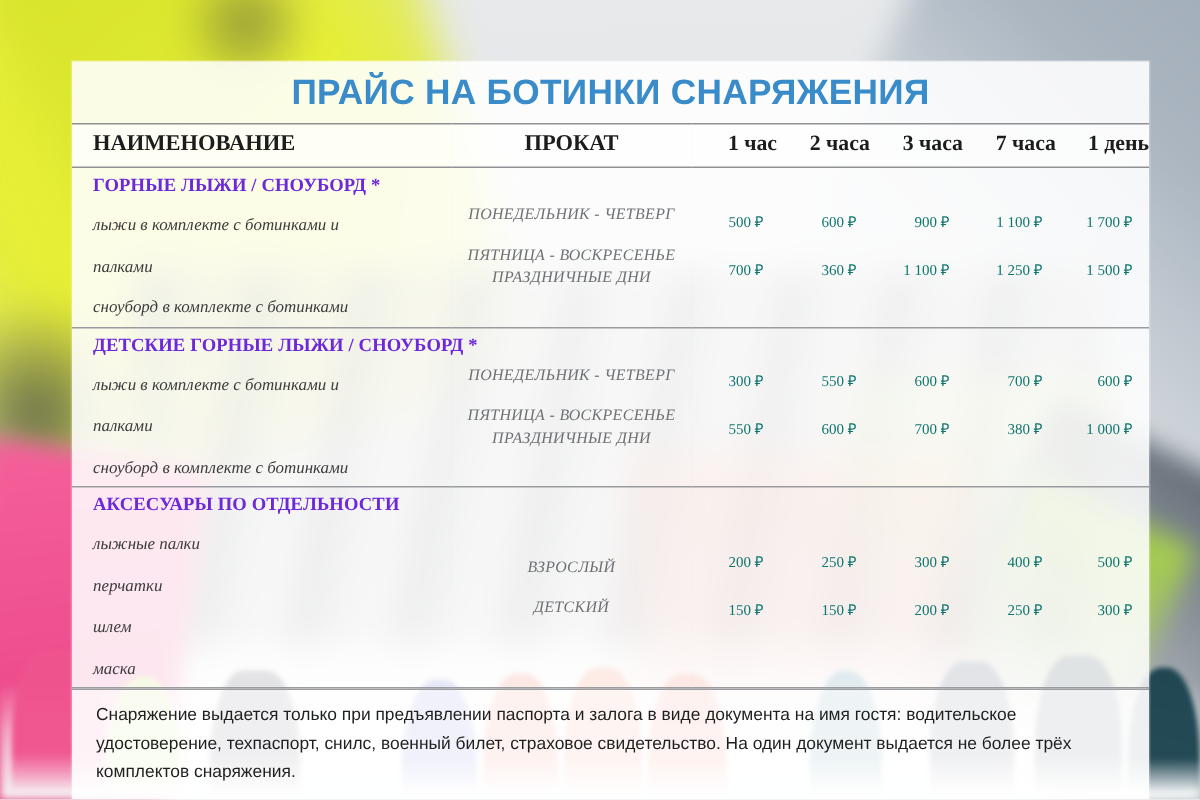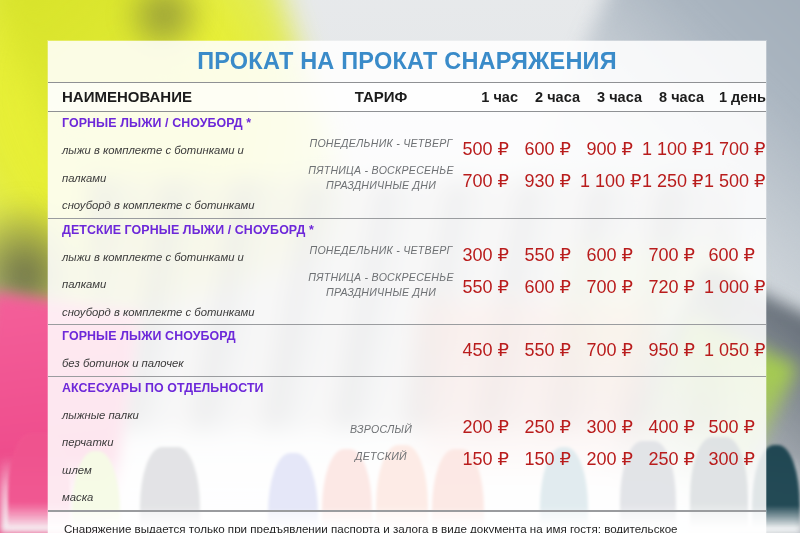--- a/index.html
+++ b/index.html
@@ -165,20 +165,21 @@
     font-weight: bold;
     letter-spacing: .2px;
     color: #3a8bc9;
     white-space: nowrap;
   }
 
   table#price {
     width: 100%;
     border-collapse: collapse;
     table-layout: fixed;
+    font-family: Liberation Serif, serif;
   }
 
   table#price col.c-name  { width: 253px; }
   table#price col.c-tar   { width: 160px; }
   table#price col.c-h1    { width: 57px; }
   table#price col.c-h2    { width: 62px; }
   table#price col.c-h3    { width: 62px; }
   table#price col.c-h4    { width: 62px; }
   table#price col.c-day   { width: 62px; }
 
@@ -236,22 +237,22 @@
     color: #6e7174;
     letter-spacing: .25px;
     line-height: 15px;
     white-space: nowrap;
   }
   .tariff-gap { height: 12px; }
 
   td.price-cell {
     text-align: right;
     padding: 0 9px 0 0;
-    font-size: 18px;
-    color: #b91c1c;
+    font-size: 10px;
+    color: #0f766e;
     white-space: nowrap;
   }
   td.price-cell.last { padding-right: 11px; }
 
   
   .note {
     background: rgba(255,255,255,0.72);
     border-top: 1px solid #9a9c9f;
     padding: 7px 16px 9px 16px;
     font-size: 11.6px;
@@ -289,41 +290,41 @@
         <div class="tip" style="left: 540px; width: 48px; height: 82px; background: linear-gradient(rgb(29, 108, 134) 0%, rgb(29, 108, 134) 72%, rgba(255, 255, 255, 0.25) 100%);"></div>
         <div class="tip" style="left: 620px; width: 56px; height: 88px; background: linear-gradient(rgb(42, 53, 80) 0%, rgb(42, 53, 80) 72%, rgba(255, 255, 255, 0.25) 100%);"></div>
         <div class="tip" style="left: 690px; width: 58px; height: 92px; background: linear-gradient(rgb(23, 48, 60) 0%, rgb(23, 48, 60) 72%, rgba(255, 255, 255, 0.25) 100%);"></div>
         <div class="tip" style="left: 752px; width: 48px; height: 84px; background: linear-gradient(rgb(28, 68, 80) 0%, rgb(28, 68, 80) 72%, rgba(255, 255, 255, 0.25) 100%);"></div>
       </div>
   </div>
 
   <div id="card">
 
     <div class="title-bar">
-      <h1>ПРОКАТ НА ПРОКАТ СНАРЯЖЕНИЯ</h1>
+      <h1>ПРАЙС НА БОТИНКИ СНАРЯЖЕНИЯ</h1>
     </div>
 
     <table id="price">
       <colgroup>
         <col class="c-name">
           <col class="c-tar">
           <col class="c-h1">
         <col class="c-h2">
           <col class="c-h3">
           <col class="c-h4">
           <col class="c-day">
       </colgroup>
       <thead>
         <tr>
           <th class="h-name">НАИМЕНОВАНИЕ</th>
-          <th class="h-tar">ТАРИФ</th>
+          <th class="h-tar">ПРОКАТ</th>
           <th class="h-num">1 час</th>
           <th class="h-num">2 часа</th>
           <th class="h-num">3 часа</th>
-          <th class="h-num">8 часа</th>
+          <th class="h-num">7 часа</th>
           <th class="h-num">1 день</th>
         </tr>
       </thead>
       <tbody id="price-body">
           <tr>
             <td class="name-cell">
               <div class="grp-title">ГОРНЫЕ ЛЫЖИ / СНОУБОРД *</div>
               <div class="grp-sub">лыжи в комплекте с ботинками и</div>
               <div class="grp-sub">палками</div>
               <div class="grp-sub">сноуборд в комплекте с ботинками</div>
@@ -333,21 +334,21 @@
               <div class="tariff-gap"></div>
               <div class="tariff-line">ПЯТНИЦА - ВОСКРЕСЕНЬЕ</div>
               <div class="tariff-line">ПРАЗДНИЧНЫЕ ДНИ</div>
             </td>
             <td class="price-cell">
               <div style="height: 44px; line-height: 58px;">500 ₽</div>
               <div style="height: 46px; line-height: 34px;">700 ₽</div>
             </td>
             <td class="price-cell">
               <div style="height: 44px; line-height: 58px;">600 ₽</div>
-              <div style="height: 46px; line-height: 34px;">930 ₽</div>
+              <div style="height: 46px; line-height: 34px;">360 ₽</div>
             </td>
             <td class="price-cell">
               <div style="height: 44px; line-height: 58px;">900 ₽</div>
               <div style="height: 46px; line-height: 34px;">1 100 ₽</div>
             </td>
             <td class="price-cell">
               <div style="height: 44px; line-height: 58px;">1 100 ₽</div>
               <div style="height: 46px; line-height: 34px;">1 250 ₽</div>
             </td>
             <td class="price-cell last">
@@ -375,47 +376,25 @@
             <td class="price-cell">
               <div style="height: 44px; line-height: 58px;">550 ₽</div>
               <div style="height: 46px; line-height: 34px;">600 ₽</div>
             </td>
             <td class="price-cell">
               <div style="height: 44px; line-height: 58px;">600 ₽</div>
               <div style="height: 46px; line-height: 34px;">700 ₽</div>
             </td>
             <td class="price-cell">
               <div style="height: 44px; line-height: 58px;">700 ₽</div>
-              <div style="height: 46px; line-height: 34px;">720 ₽</div>
+              <div style="height: 46px; line-height: 34px;">380 ₽</div>
             </td>
             <td class="price-cell last">
               <div style="height: 44px; line-height: 58px;">600 ₽</div>
               <div style="height: 46px; line-height: 34px;">1 000 ₽</div>
-            </td>
-          </tr>
-          <tr class="alt">
-            <td class="name-cell">
-              <div class="grp-title">ГОРНЫЕ ЛЫЖИ СНОУБОРД</div>
-              <div class="grp-sub">без ботинок и палочек</div>
-            </td>
-            <td class="tariff-cell"></td>
-            <td class="price-cell">
-              <div>450 ₽</div>
-            </td>
-            <td class="price-cell">
-              <div>550 ₽</div>
-            </td>
-            <td class="price-cell">
-              <div>700 ₽</div>
-            </td>
-            <td class="price-cell">
-              <div>950 ₽</div>
-            </td>
-            <td class="price-cell last">
-              <div>1 050 ₽</div>
             </td>
           </tr>
           <tr class="alt">
             <td class="name-cell">
               <div class="grp-title">АКСЕСУАРЫ ПО ОТДЕЛЬНОСТИ</div>
               <div class="grp-sub">лыжные палки</div>
               <div class="grp-sub">перчатки</div>
               <div class="grp-sub">шлем</div>
               <div class="grp-sub">маска</div>
             </td>

